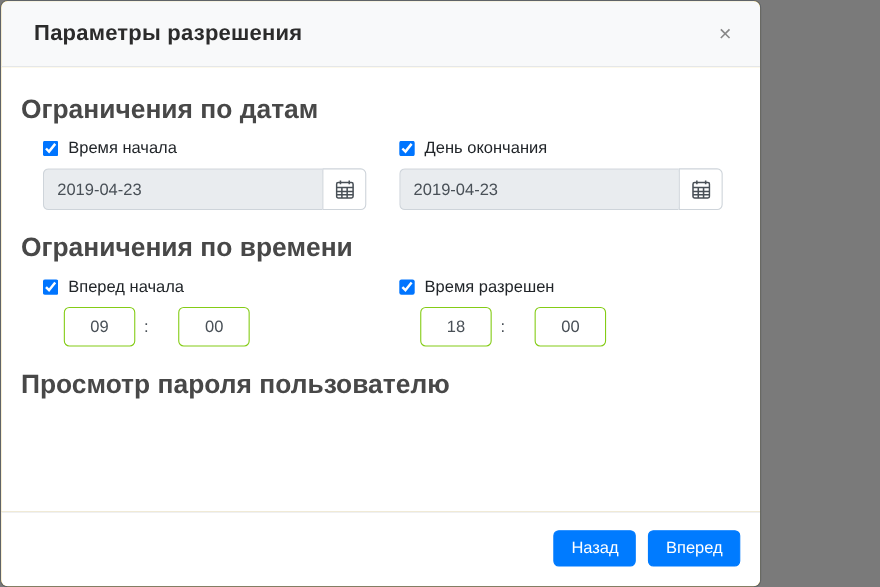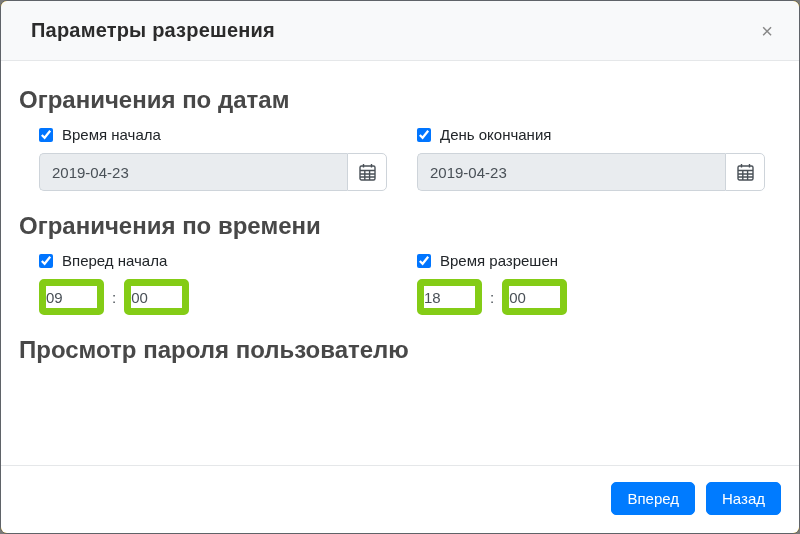--- a/index.html
+++ b/index.html
@@ -2,21 +2,21 @@
 <html><head>
 <meta charset="utf-8">
 <style>
   * { margin: 0; padding: 0; box-sizing: border-box; }
   html, body {
     width: 800px; height: 534px;
     font-family: "Liberation Sans", "DejaVu Sans", sans-serif;
     background: #7a7a7a;
   }
   .modal {
-    width: 800px; height: 534px;
+    width: 692px; height: 534px;
     background: #eab308;
     border: 1px solid #5f6368;
     border-radius: 7px;
     display: flex; flex-direction: column;
     overflow: hidden;
   }
   
   .modal-header {
     background: #f8f9fa;
     border-bottom: 1px solid #e5e7e9;
@@ -60,24 +60,25 @@
   .cal-btn {
     flex: 0 0 40px; width: 40px; height: 38px;
     background: #fff; border: 1px solid #ced4da;
     border-radius: 0 5px 5px 0;
     display: flex; align-items: center; justify-content: center;
     cursor: pointer; color: #495057;
   }
   
   .time-line { display: flex; align-items: center; }
   .time-input {
-    width: 65px; height: 36px; 
-    border: 7px solid #84cc16; border-radius: 5px;
+    width: 65px; height: 36px; text-align: center;
+    border: 1px solid #84cc16; border-radius: 5px;
     font-size: 15px; color: #495057; background: #fff;
     font-family: "Liberation Sans", sans-serif;
+    margin-left: 19px;
   }
   .time-colon { margin: 0 8px; font-size: 15px; color: #495057; }
   
   .pwd-block { margin-left: 20px; margin-right: 16px; }
   .pwd-note {
     font-size: 14px; font-style: italic; color: #3d3d3d;
     line-height: 1.55; margin-top: 2px; max-width: 710px;
   }
   
   .modal-footer {
@@ -176,17 +177,17 @@
           <input class="time-input" value="00" style="">
         </div>
       </div>
     </div>
 
     <div class="section-heading">Просмотр пароля пользователю</div>
 
   </div>
 
   <div class="modal-footer">
+    <button class="btn-primary">Назад</button>
     <button class="btn-primary">Вперед</button>
-    <button class="btn-primary">Назад</button>
   </div>
 
 </div>
 
 </body></html>

